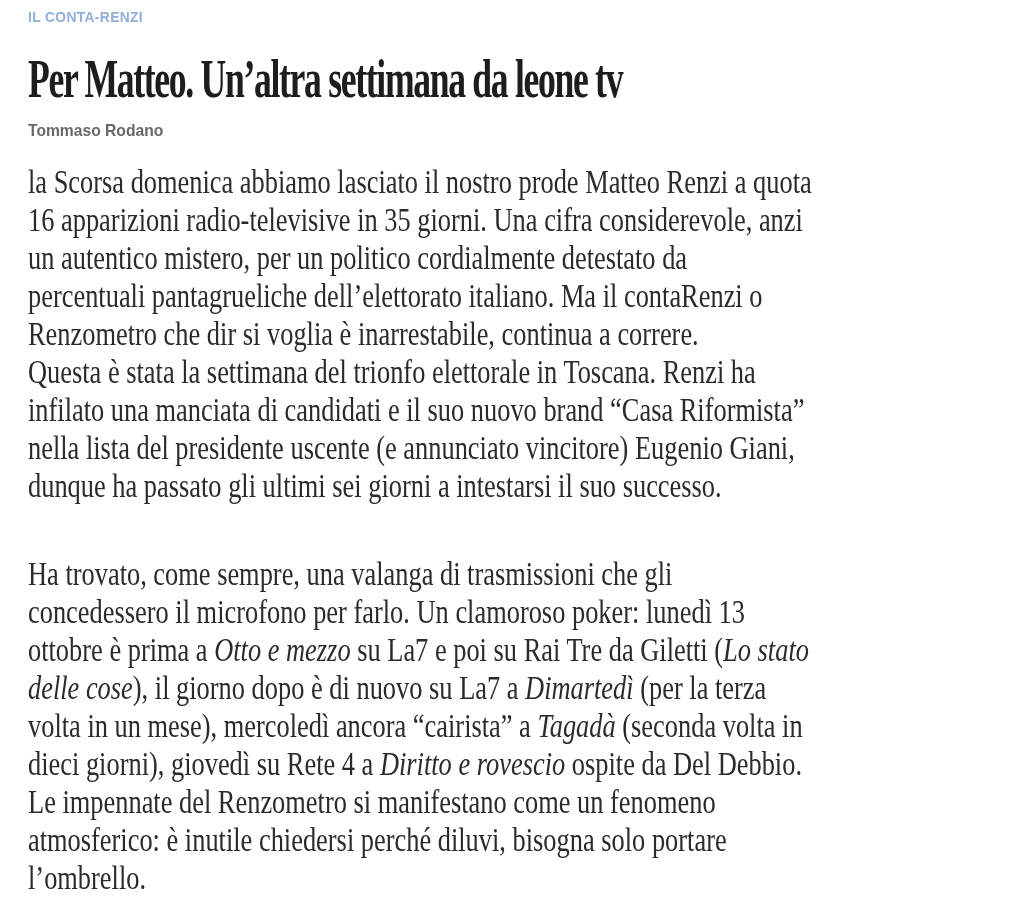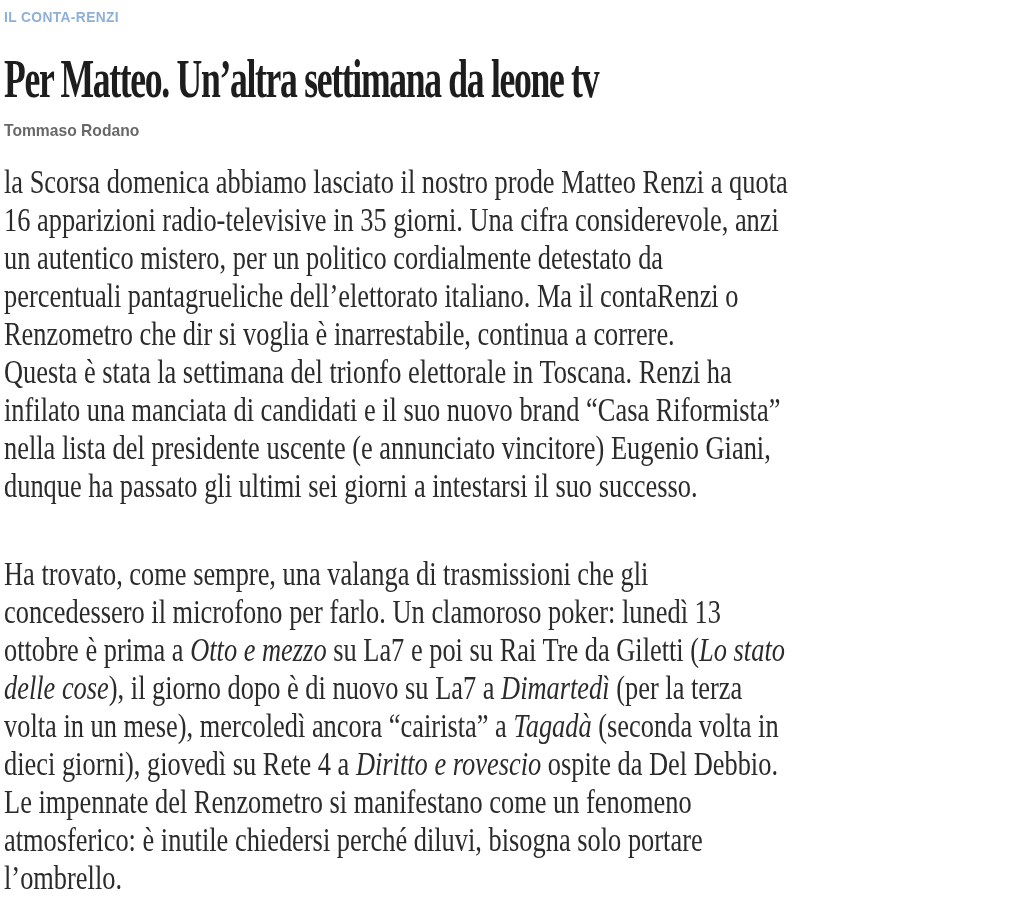--- a/index.html
+++ b/index.html
@@ -11,21 +11,21 @@
   }
   *{box-sizing:border-box;}
   html,body{margin:0;padding:0;}
   body{
     width:1024px;height:920px;
     background:var(--c-bg);
     overflow:hidden;
     font-family:"Liberation Sans",sans-serif;
   }
   .page{
-    padding:8px 0 0 4px;
+    padding:8px 0 0 28px;
     width:1024px;height:920px;
   }
   .kicker{
     display:inline-block;
     font-family:"Liberation Sans",sans-serif;
     font-weight:bold;
     font-size:15px;
     line-height:16px;
     letter-spacing:.4px;
     color:var(--c-kicker);

